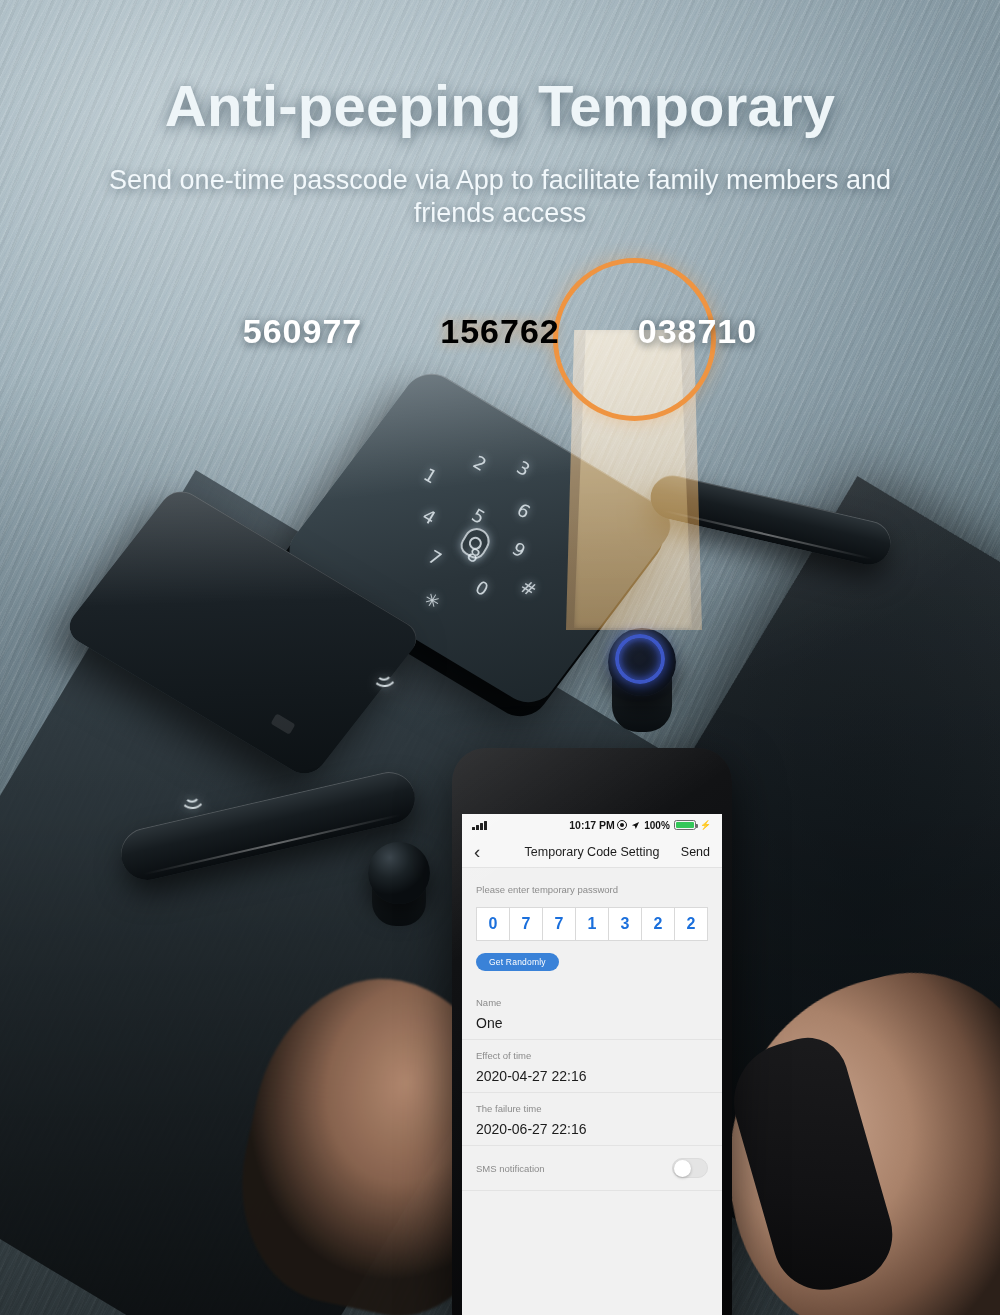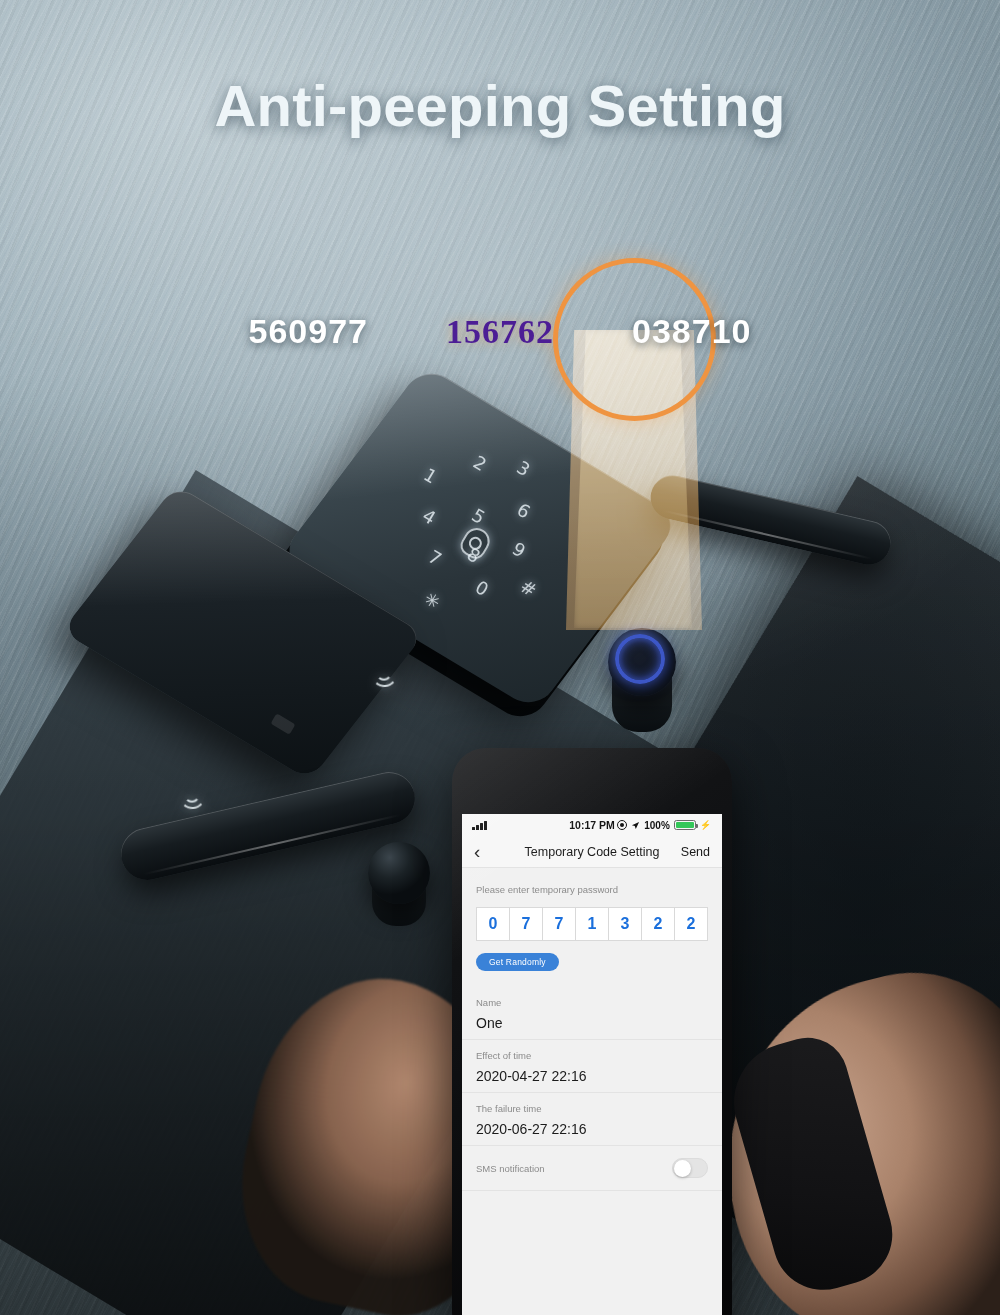--- a/index.html
+++ b/index.html
@@ -198,21 +198,21 @@
 
   
   .codes{
     position:absolute; left:0; right:0; top:312px;
     display:flex; justify-content:center; align-items:center; gap:78px;
   }
   .code{
     font-size:34px; font-weight:700; color:#ffffff; letter-spacing:1px;
     text-shadow:0 2px 8px rgba(10,25,35,.6);
   }
-  .code.real{ color:#4c1d95; text-shadow:0 0 12px rgba(242,147,60,.45);font-family:Liberation Serif, serif; }
+  .code.real{ color:#000000; text-shadow:0 0 12px rgba(242,147,60,.45); }
 
   .hl-circle{
     position:absolute; left:553px; top:258px; width:163px; height:163px;
     border:5px solid #ef9441; border-radius:50%;
     box-shadow:0 0 18px rgba(239,148,65,.32);
   }
   .beam{
     position:absolute; left:566px; top:330px;
     width:136px; height:300px;
     background:linear-gradient(180deg, rgba(245,182,92,.62) 0%, rgba(244,176,84,.52) 45%, rgba(240,168,74,.42) 100%);
@@ -428,21 +428,22 @@
   <div class="thumb-right"></div>
   <div class="hand-left"></div>
   <div class="finger finger-1"></div>
   <div class="finger finger-2"></div>
   <div class="finger finger-3"></div>
 
   <div class="beam"></div>
   <div class="beam2"></div>
   <div class="hl-circle"></div>
 
-  <div class="title">Anti-peeping Setting</div>
+  <div class="title">Anti-peeping Temporary</div>
+  <div class="subtitle">Send one-time passcode via App to facilitate family members and friends access</div>
 
   <div class="codes">
     <span class="code">560977</span>
     <span class="code real">156762</span>
     <span class="code">038710</span>
   </div>
 
 
   <div class="phone">
     <div class="phone-screen">

